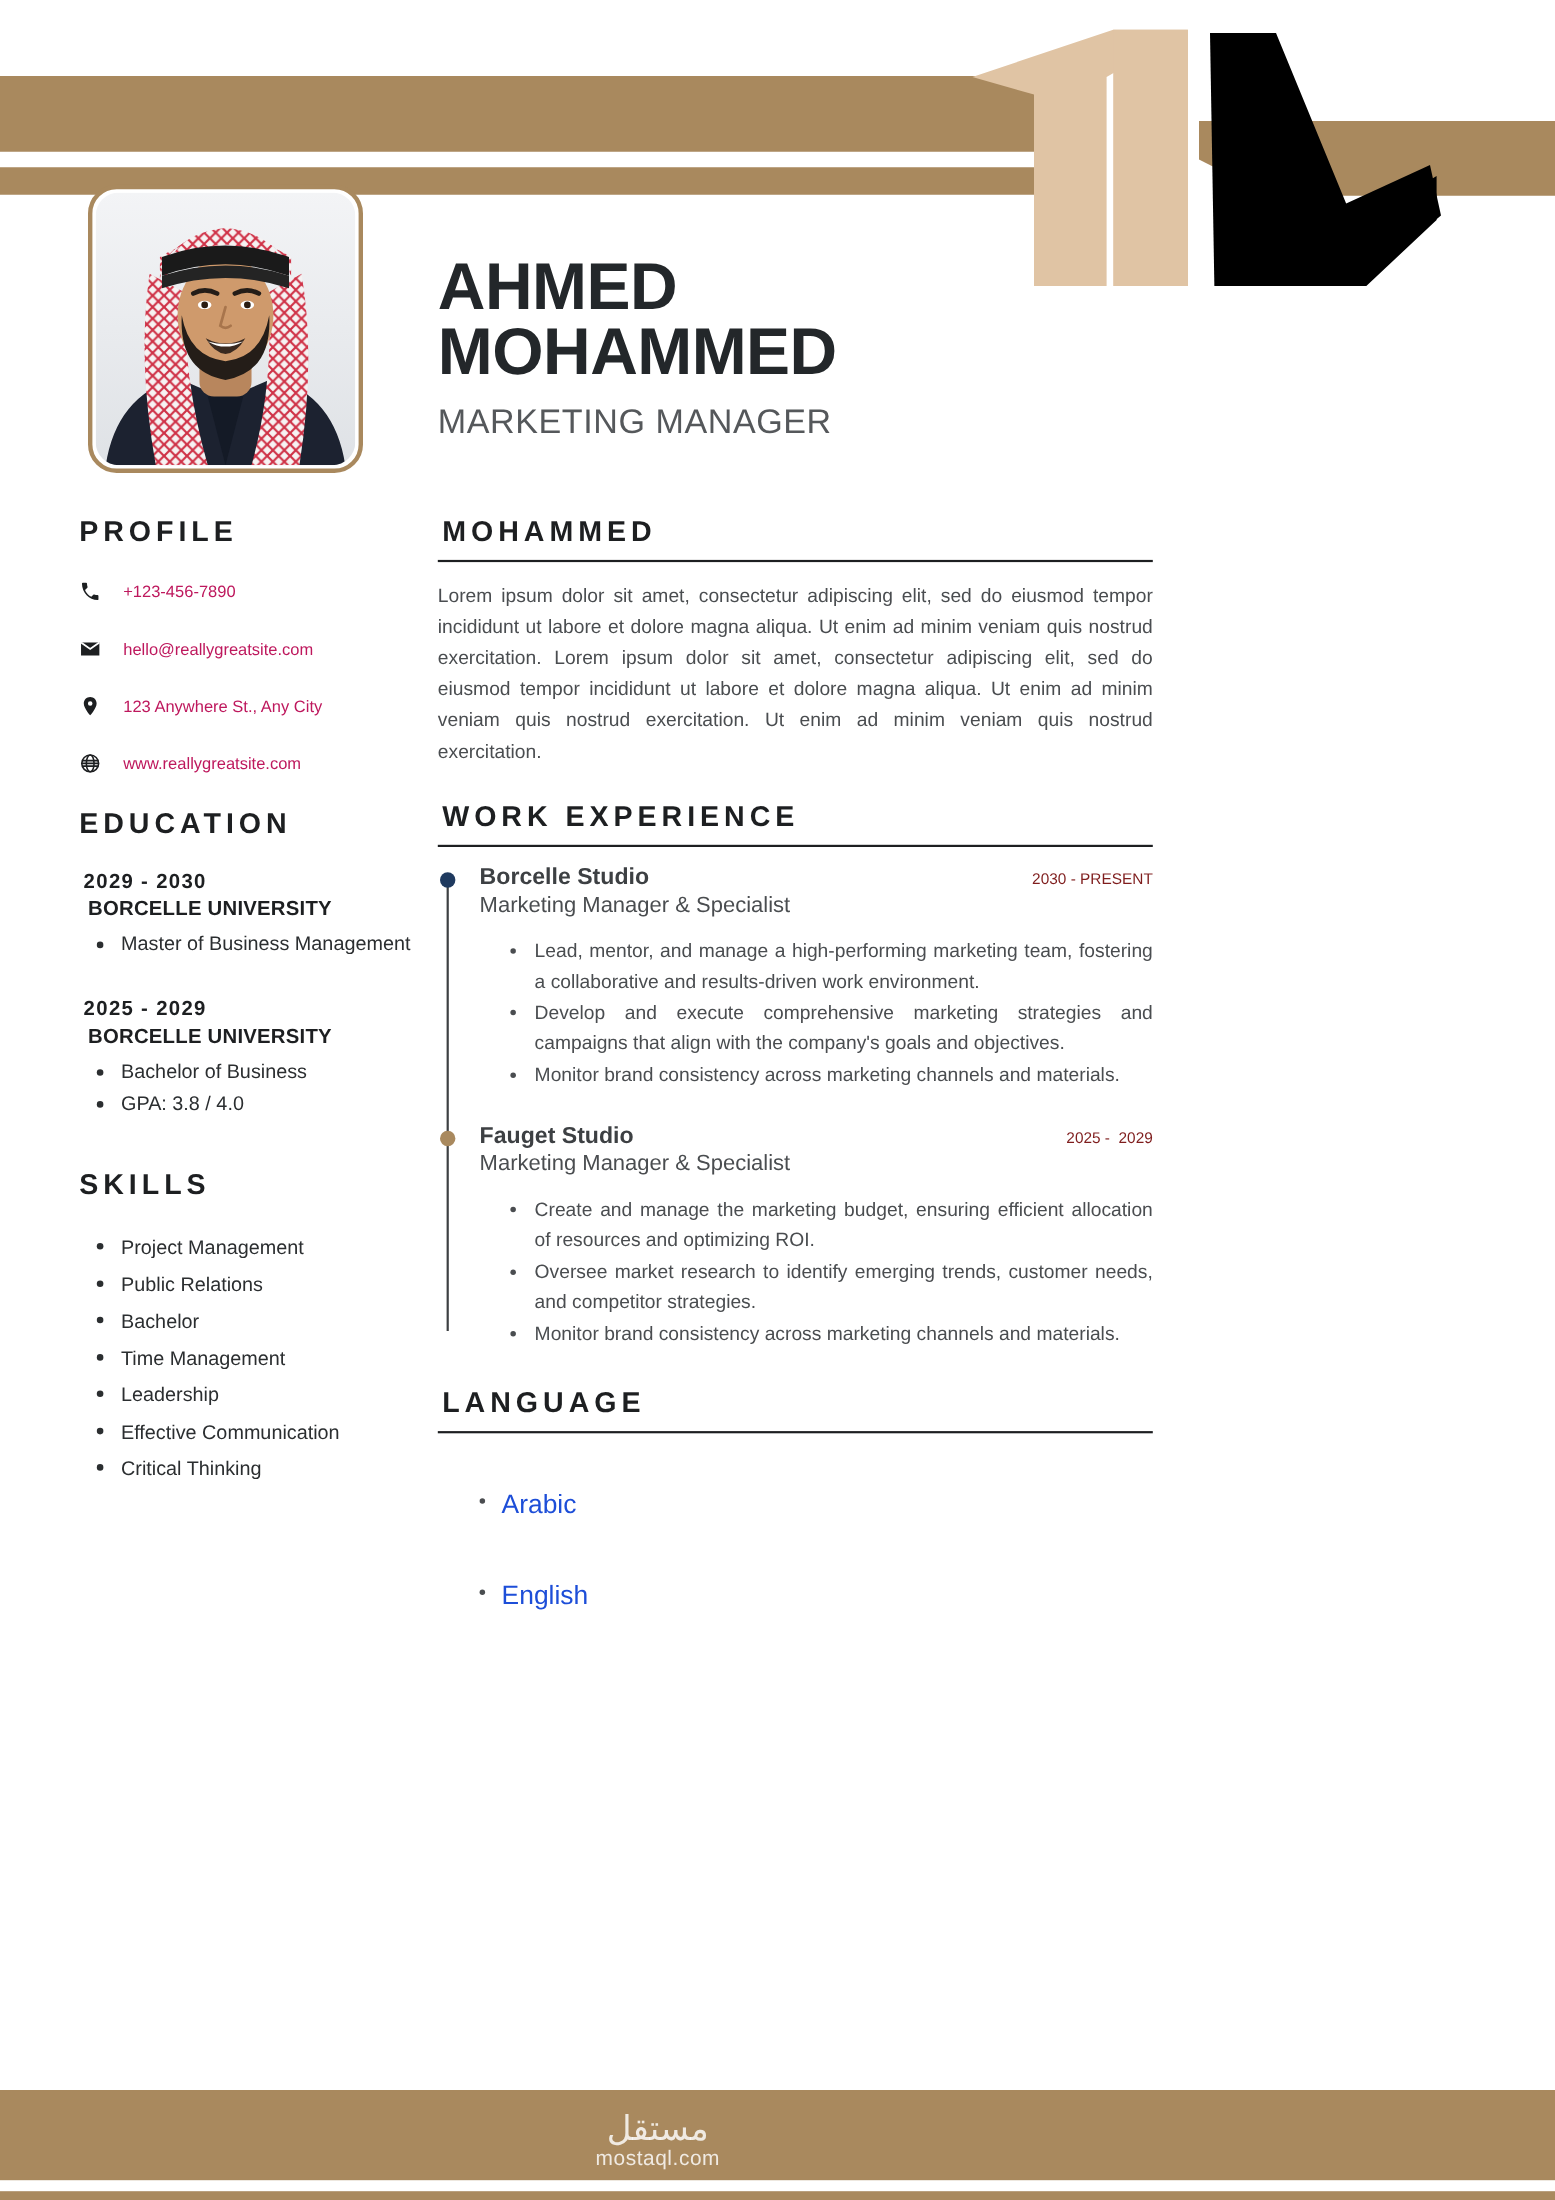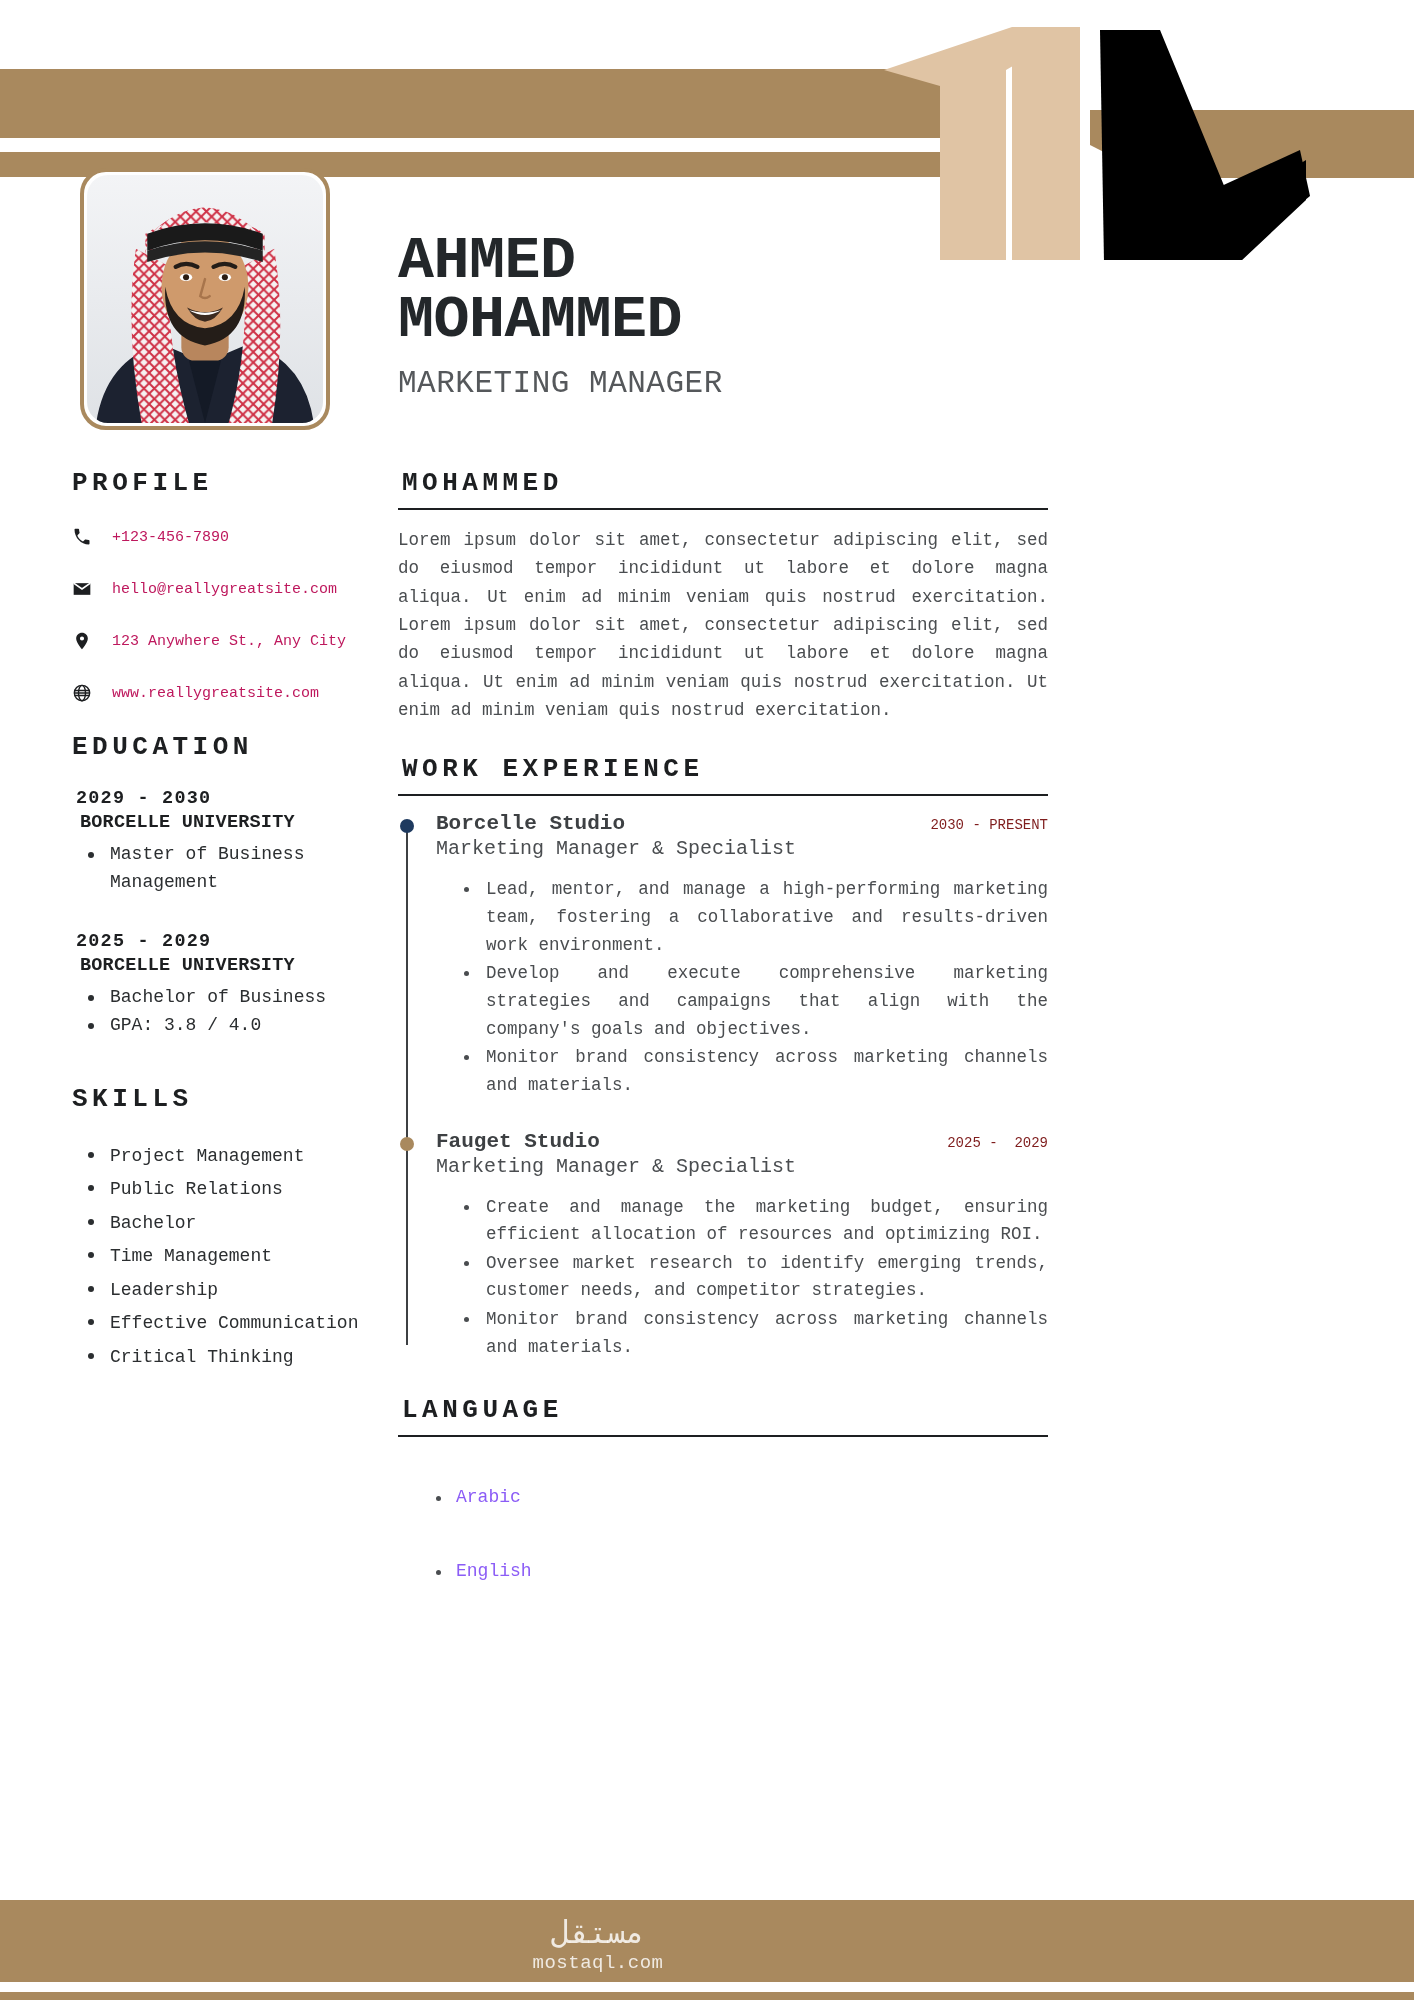--- a/index.html
+++ b/index.html
@@ -8,21 +8,20 @@
     height: 2000px;
     background: #ffffff;
     font-family: "Liberation Sans", sans-serif;
   }
   .page {
     position: relative;
     width: 1414px;
     height: 2000px;
     background: #ffffff;
     overflow: hidden;
-    font-family: Liberation Mono, monospace;
   }
 
   
   .header-deco {
     position: absolute;
     top: 0; left: 0;
     width: 1414px;
     height: 260px;
     pointer-events: none;
   }
@@ -240,23 +239,23 @@
   }
 
   .lang-section { margin-top: 34px; }
   .lang-list {
     list-style: none;
     padding-left: 36px;
     margin-top: 6px;
   }
   .lang-list li {
     position: relative;
-    font-size: 18px;
+    font-size: 24px;
     line-height: 1.42;
-    color: #8b5cf6;
+    color: #1d4ed8;
     padding-left: 22px;
     margin-top: 48px;
   }
   .lang-list li::before {
     content: "";
     position: absolute;
     left: 2px;
     top: 11px;
     width: 5px;
     height: 5px;

